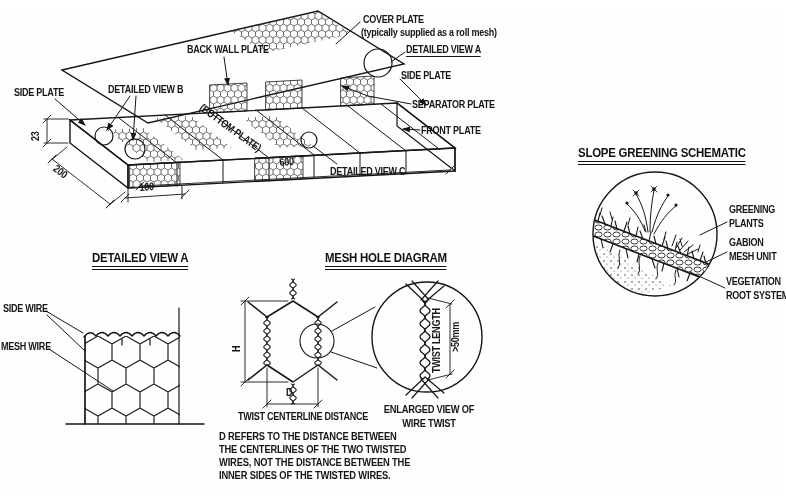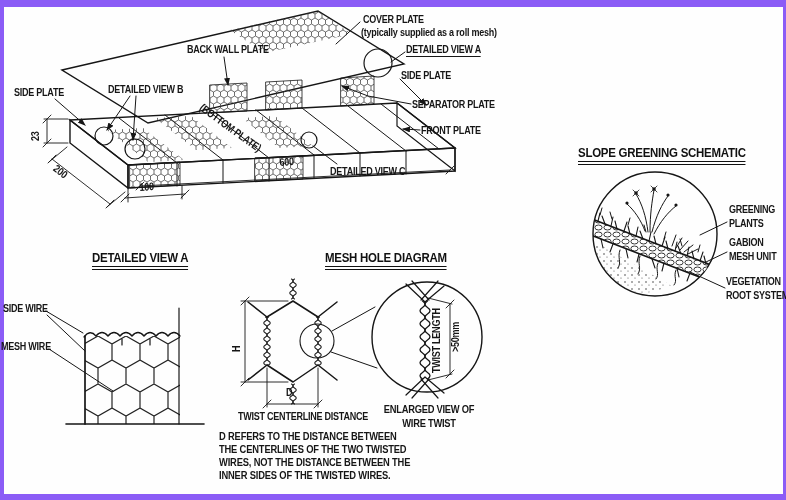--- a/index.html
+++ b/index.html
@@ -1,16 +1,16 @@
 <!DOCTYPE html>
 <html><head>
 <meta charset="utf-8">
 <style>
   html,body{margin:0;padding:0;background:#888;}
-  #canvas{position:relative;width:786px;height:500px;background:#8b5cf6;overflow:hidden;
+  #canvas{position:relative;width:786px;height:500px;background:#ffffff;overflow:hidden;
           font-family:"Liberation Sans",sans-serif;}
   #paper{position:absolute;left:4px;top:7px;width:779px;height:487px;background:#fefefe;}
   #art{position:absolute;left:0;top:0;}
   .lbl{position:absolute;font:700 11px "Liberation Sans",sans-serif;letter-spacing:-0.3px;
        color:#161616;white-space:nowrap;transform-origin:0 0;
        transform:var(--r,rotate(0deg)) scaleX(0.82);line-height:11px;}
   .lbl-u{border-bottom:1.5px solid #161616;padding-bottom:1px;}
   .ttl{position:absolute;font:700 13.5px "Liberation Sans",sans-serif;letter-spacing:-0.3px;
        color:#111;white-space:nowrap;transform-origin:0 0;transform:scaleX(0.85);
        border-bottom:4px double #111;padding-bottom:1px;line-height:14px;}

